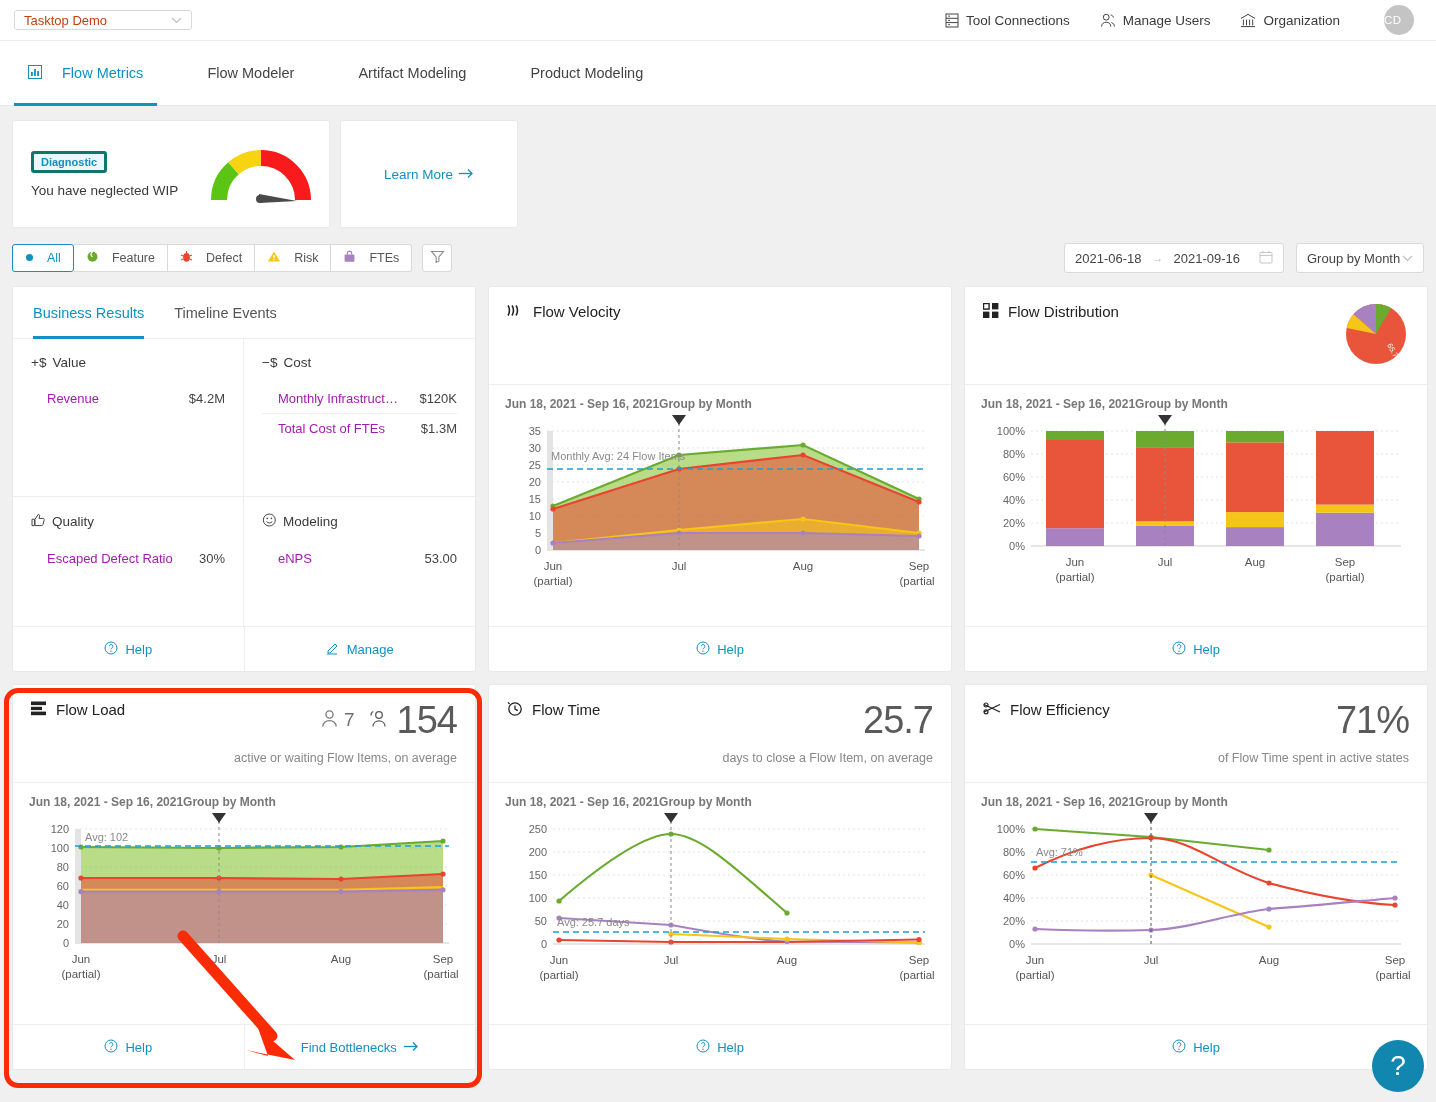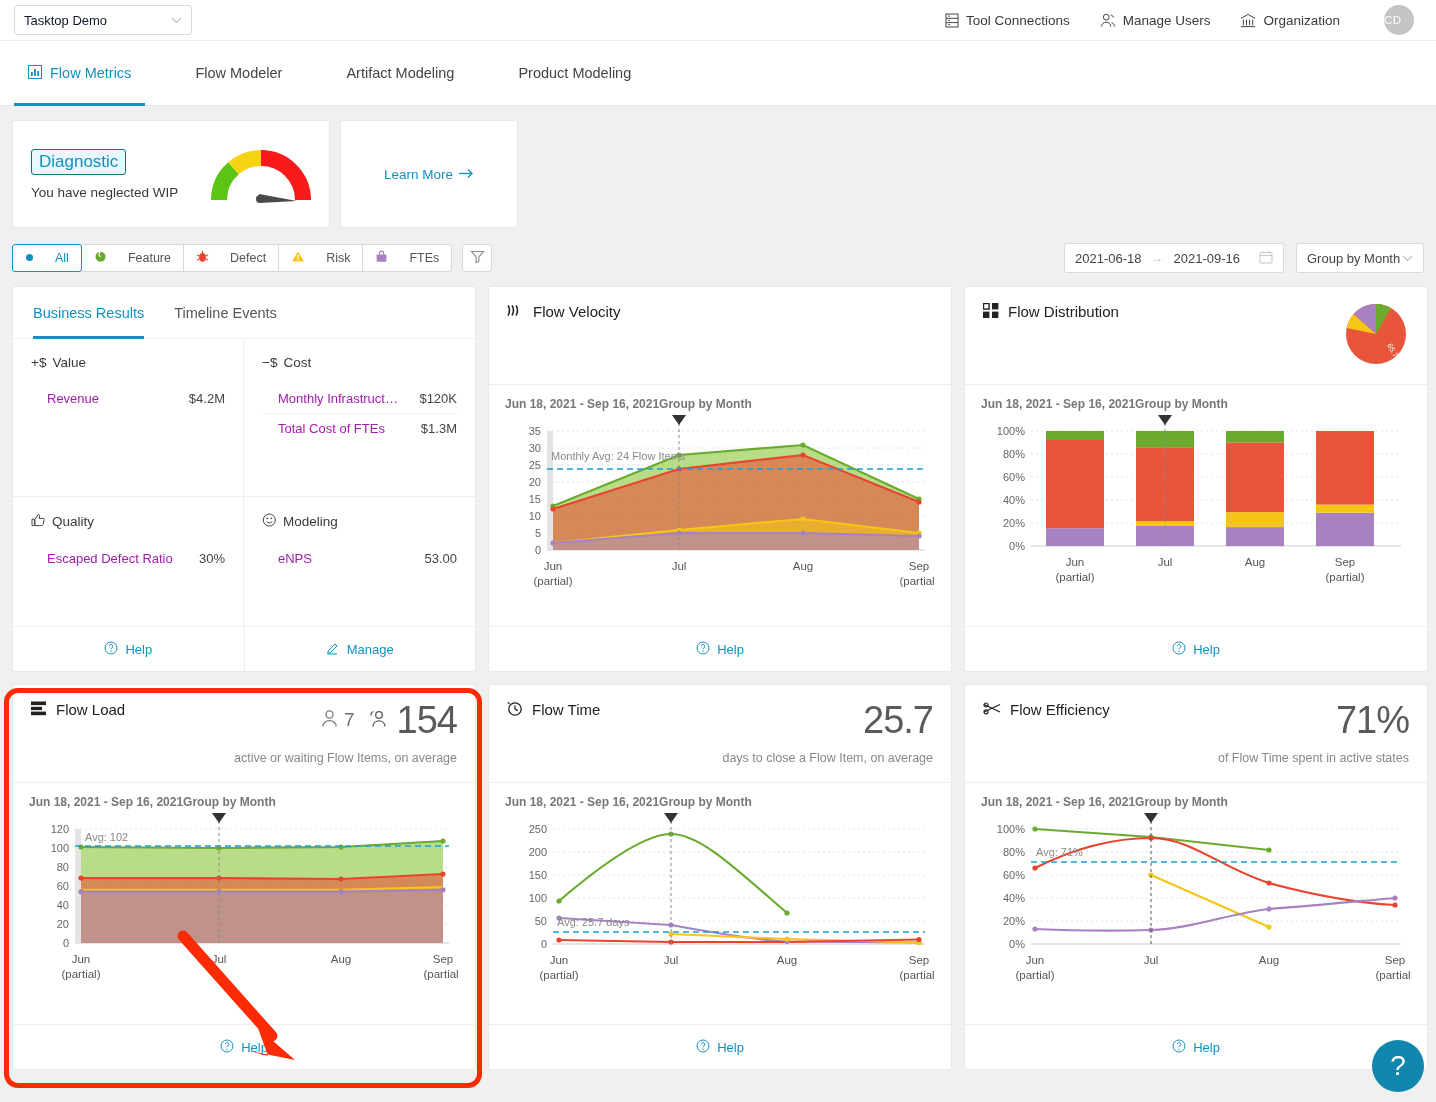--- a/index.html
+++ b/index.html
@@ -13,24 +13,24 @@
   .app { position: relative; width: 1436px; height: 1102px; }
 
   
   .topbar {
     height: 40px; background: #fff;
     display: flex; align-items: center;
     padding: 0 14px;
     position: relative;
   }
   .org-select {
-    width: 178px; height: 30px;
+    width: 178px; height: 20px;
     border: 1px solid #d9d9d9; border-radius: 3px;
     display: flex; align-items: center; justify-content: space-between;
-    padding: 0 9px; font-size: 13px; color: #0f172a; background: #fff;
+    padding: 0 9px; font-size: 13px; color: #c2410c; background: #fff;
   }
   .caret { color: #bfbfbf; font-size: 10px; }
   .topnav { margin-left: auto; display: flex; align-items: center; gap: 30px; padding-right: 8px;}
   .topnav-item { display: flex; align-items: center; gap: 7px; font-size: 13.5px; color: #3a3a3a; }
   .topnav-item svg { display: block; }
   .avatar {
     width: 30px; height: 30px; border-radius: 50%;
     background: #c4c4c4; color: #fff;
     display: flex; align-items: center; justify-content: flex-start;
     font-size: 11.5px; letter-spacing: .4px;
@@ -39,55 +39,55 @@
 
   
   .tabbar {
     height: 66px; background: #fff;
     border-top: 1px solid #ededed;
     border-bottom: 1px solid #e8e8e8;
     display: flex; align-items: center; padding: 0 14px;
     position: relative;
   }
   .tab {
-    height: 66px; display: flex; align-items: center; gap: 8px;
+    height: 66px; display: flex; align-items: center; gap: 20px;
     padding: 0 14px; margin-right: 36px;
     font-size: 14.5px; color: #444; position: relative;
   }
   .tab.active { color: #1290c0; }
   .tab.active::after {
     content:""; position: absolute; left: 0; right: 0; bottom: 0;
     height: 3px; background: #1290c0;
   }
 
   
   .content { padding: 14px 12px 0 12px; }
 
   .toprow { display: flex; gap: 10px; margin-bottom: 15px; }
   .card { background: #fff; border: 1px solid #e9e9e9; border-radius: 3px; }
   .diag-card { width: 318px; height: 108px; display: flex; align-items: center; padding: 0 18px; }
   .diag-left { flex: 1; }
   .badge {
-    display: inline-block; border: 1px solid #0f766e; border-radius: 3px;
-    background: #eaf7fd; color: #1290c0; font-size: 17px;
-    padding: 2px 7px; margin-bottom: 10px;
+    display: inline-block; border: 3px solid #0f766e; border-radius: 3px;
+    background: #eaf7fd; color: #1290c0; font-size: 11px;
+    padding: 2px 7px; margin-bottom: 10px; font-weight: bold;
   }
   .diag-text { font-size: 13.5px; color: #3a3a3a; }
   .gauge { width: 100px; height: 60px; position: relative; }
   .learn-card {
     width: 178px; height: 108px;
     display: flex; align-items: center; justify-content: center;
   }
   .learn-link { color: #1290c0; font-size: 13.5px; display: flex; align-items: center; gap: 6px; }
 
   
   .filterrow { display: flex; align-items: center; margin-bottom: 13px; }
   .pillgroup { display: flex; }
   .pill {
-    height: 28px; display: flex; align-items: center; gap: 21px;
+    height: 28px; display: flex; align-items: center; gap: 13px;
     padding: 0 12px; font-size: 12.5px; color: #555;
     background: #fff; border: 1px solid #d9d9d9; border-left: none;
   }
   .pill:first-child { border-left: 1px solid #d9d9d9; border-radius: 3px 0 0 3px; }
   .pill:last-child { border-radius: 0 3px 3px 0; }
   .pill.sel {
     border: 1px solid #1290c0; color: #1290c0; z-index: 2; border-radius: 3px;
   }
   .funnel-btn {
     width: 30px; height: 28px; margin-left: 10px;
@@ -718,20 +718,27 @@
         </div>
         <div class="mfoot">
           <div class="mfoot-btn">
             <span><svg width="14" height="14" viewBox="0 0 14 14">
                   <circle cx="7" cy="7" r="6" fill="none" stroke="#1290c0"></circle>
                   <path d="M5.3 5.3a1.8 1.8 0 113 1.4c-.6.5-1.3.8-1.3 1.6" fill="none" stroke="#1290c0"></path>
                   <circle cx="7" cy="10.3" r=".7" fill="#1290c0"></circle>
                 </svg></span>
             <span>Help</span>
           </div>
+          <div class="mfoot-btn">
+            <span>Find Bottlenecks</span>
+            <span><svg width="15" height="11" viewBox="0 0 15 11">
+                  <line x1="0" y1="5.5" x2="13" y2="5.5" stroke="#1290c0" stroke-width="1.3"></line>
+                  <path d="M9 1.5L13 5.5L9 9.5" stroke="#1290c0" stroke-width="1.3" fill="none"></path>
+                </svg></span>
+          </div>
         </div>
       </div>
 
       <div class="metric">
         <div class="mhead">
           <div class="mtitle">
             <span><svg width="16" height="15" viewBox="0 0 16 15">
                   <circle cx="8" cy="8" r="6.2" fill="none" stroke="#222" stroke-width="1.3"></circle>
                   <polyline points="8,4.4 8,8 10.8,9.6" fill="none" stroke="#222" stroke-width="1.3"></polyline>
                   <path d="M2.6 3.1L1 1.4" stroke="#222" stroke-width="1.3"></path>

